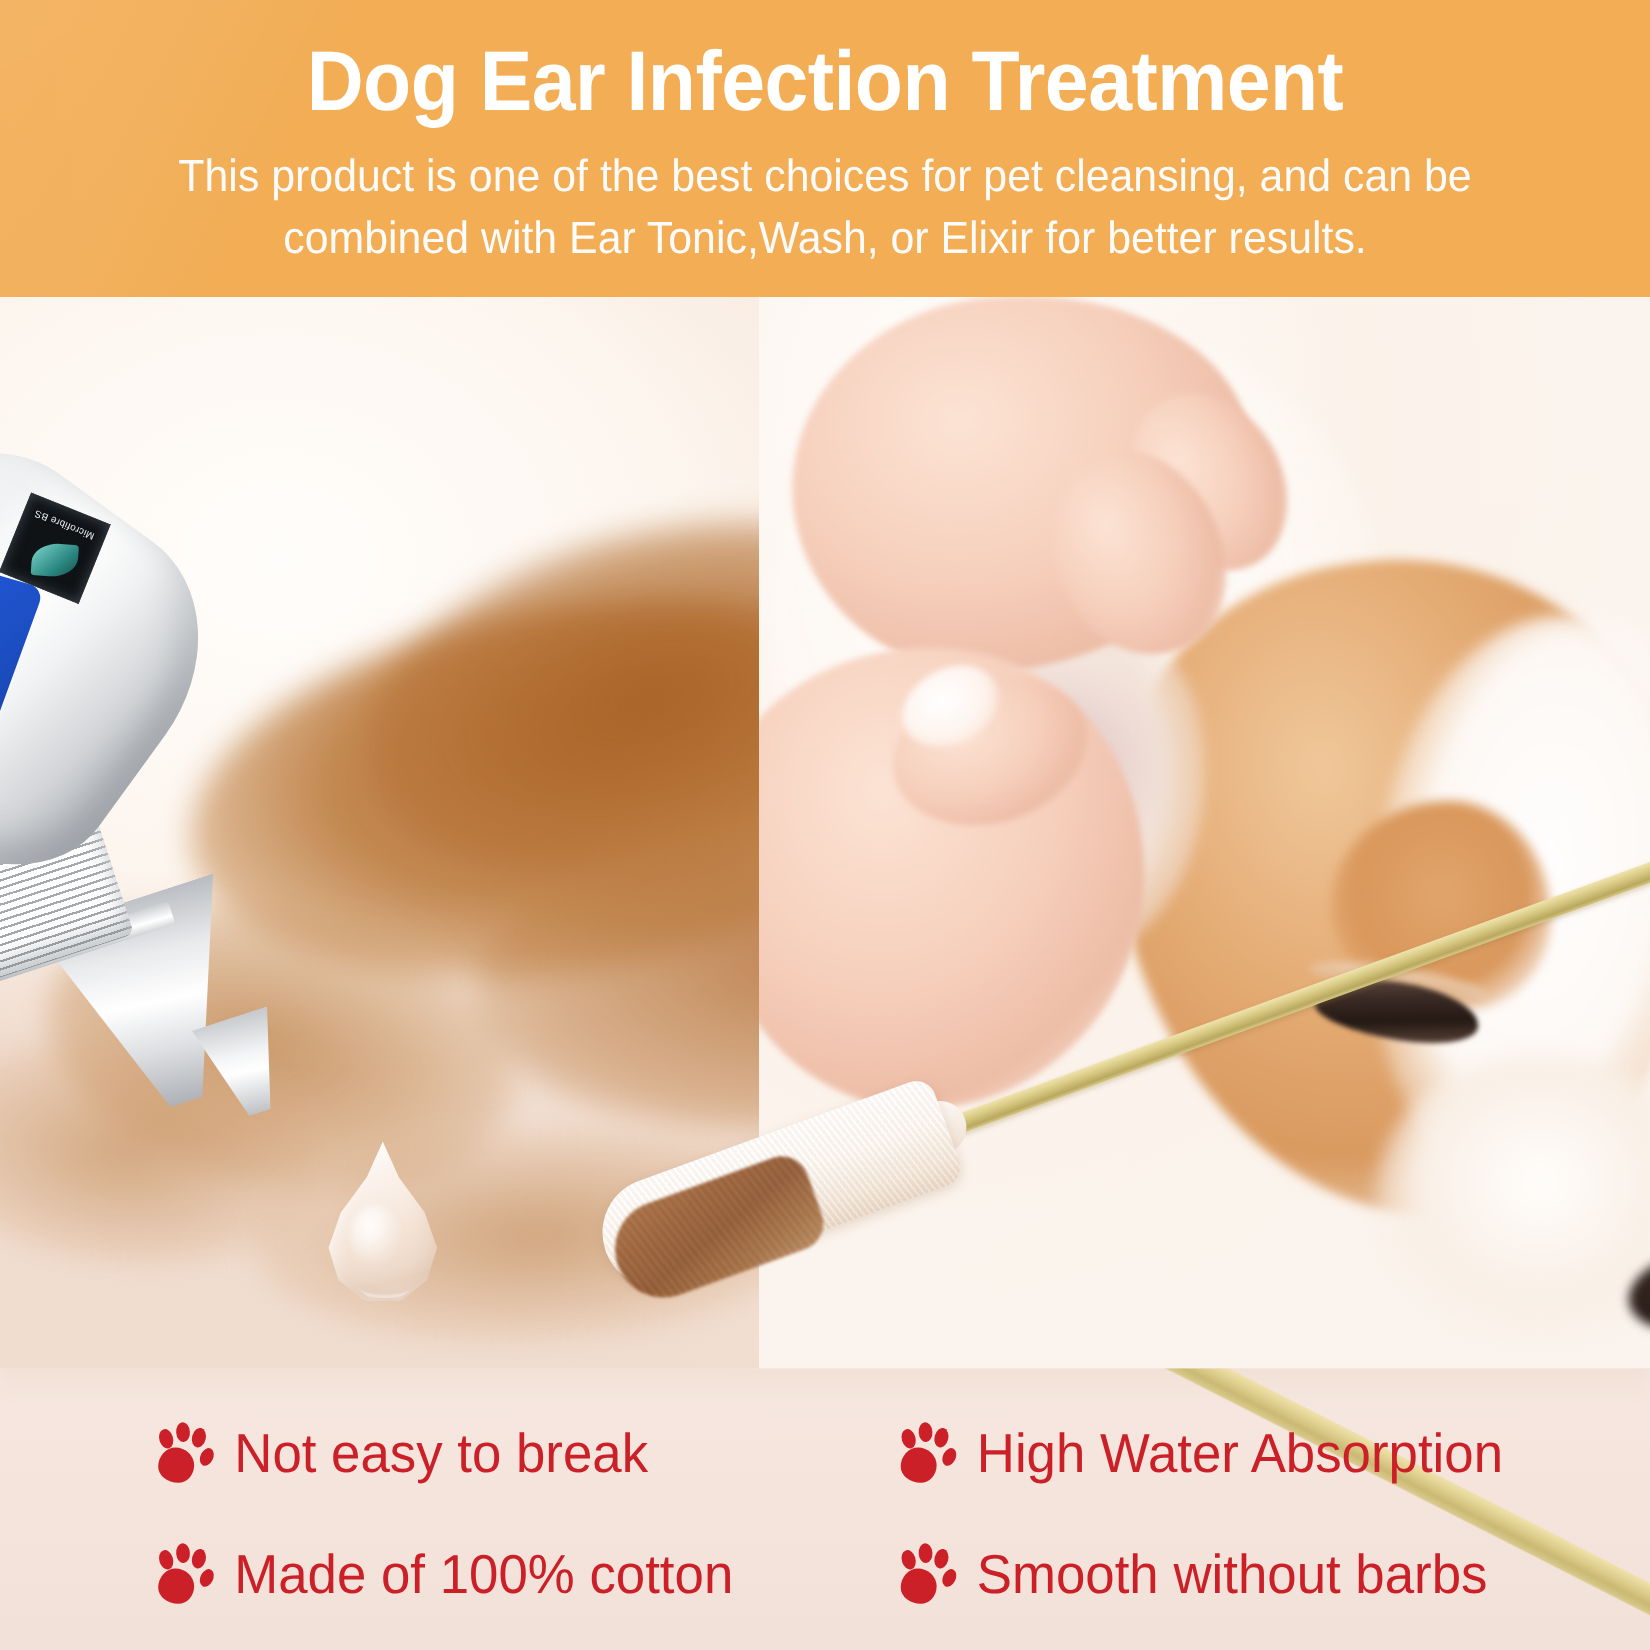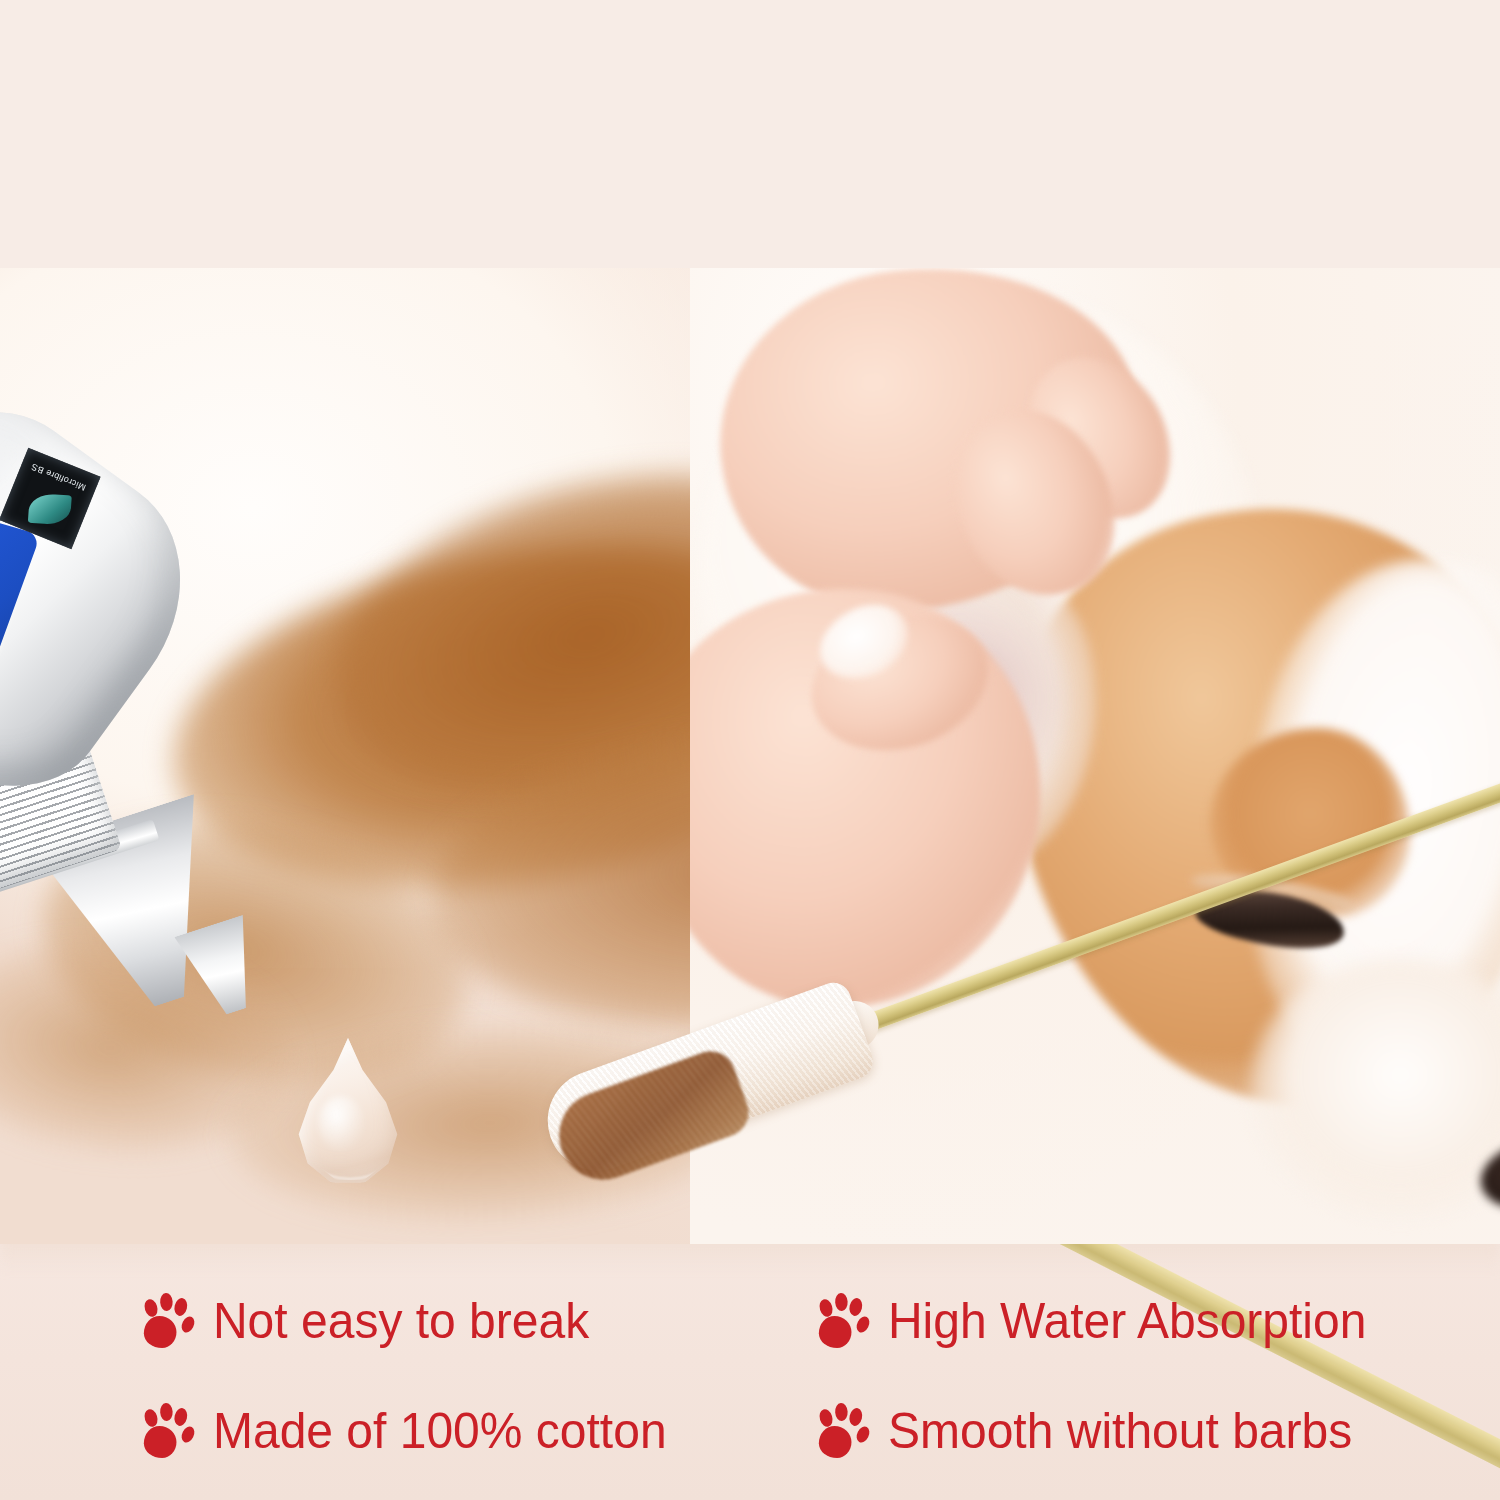--- a/index.html
+++ b/index.html
@@ -660,20 +660,29 @@
       <div class="swab-cotton">
         <div class="swab-cotton-tex"></div>
         <div class="swab-wax">
           <div class="swab-wax-tex"></div>
         </div>
       </div>
     </div>
 
   </div>
 
+  <div class="header">
+    <div class="header-sheen2"></div>
+    <div class="header-sheen"></div>
+    <div class="header-title">Dog Ear Infection Treatment</div>
+    <div class="header-sub">
+      <span class="header-sub-line">This product is one of the best choices for pet cleansing, and can be</span>
+      <span class="header-sub-line">combined with Ear Tonic,Wash, or Elixir for better results.</span>
+    </div>
+  </div>
 
   <div class="features">
     <div class="features-blur-top"></div>
     <div class="features-stick"></div>
 
     <div class="feat-grid">
 
       <div class="feat feat-1">
         <span class="paw">
           <span class="pad pad-main"></span>

